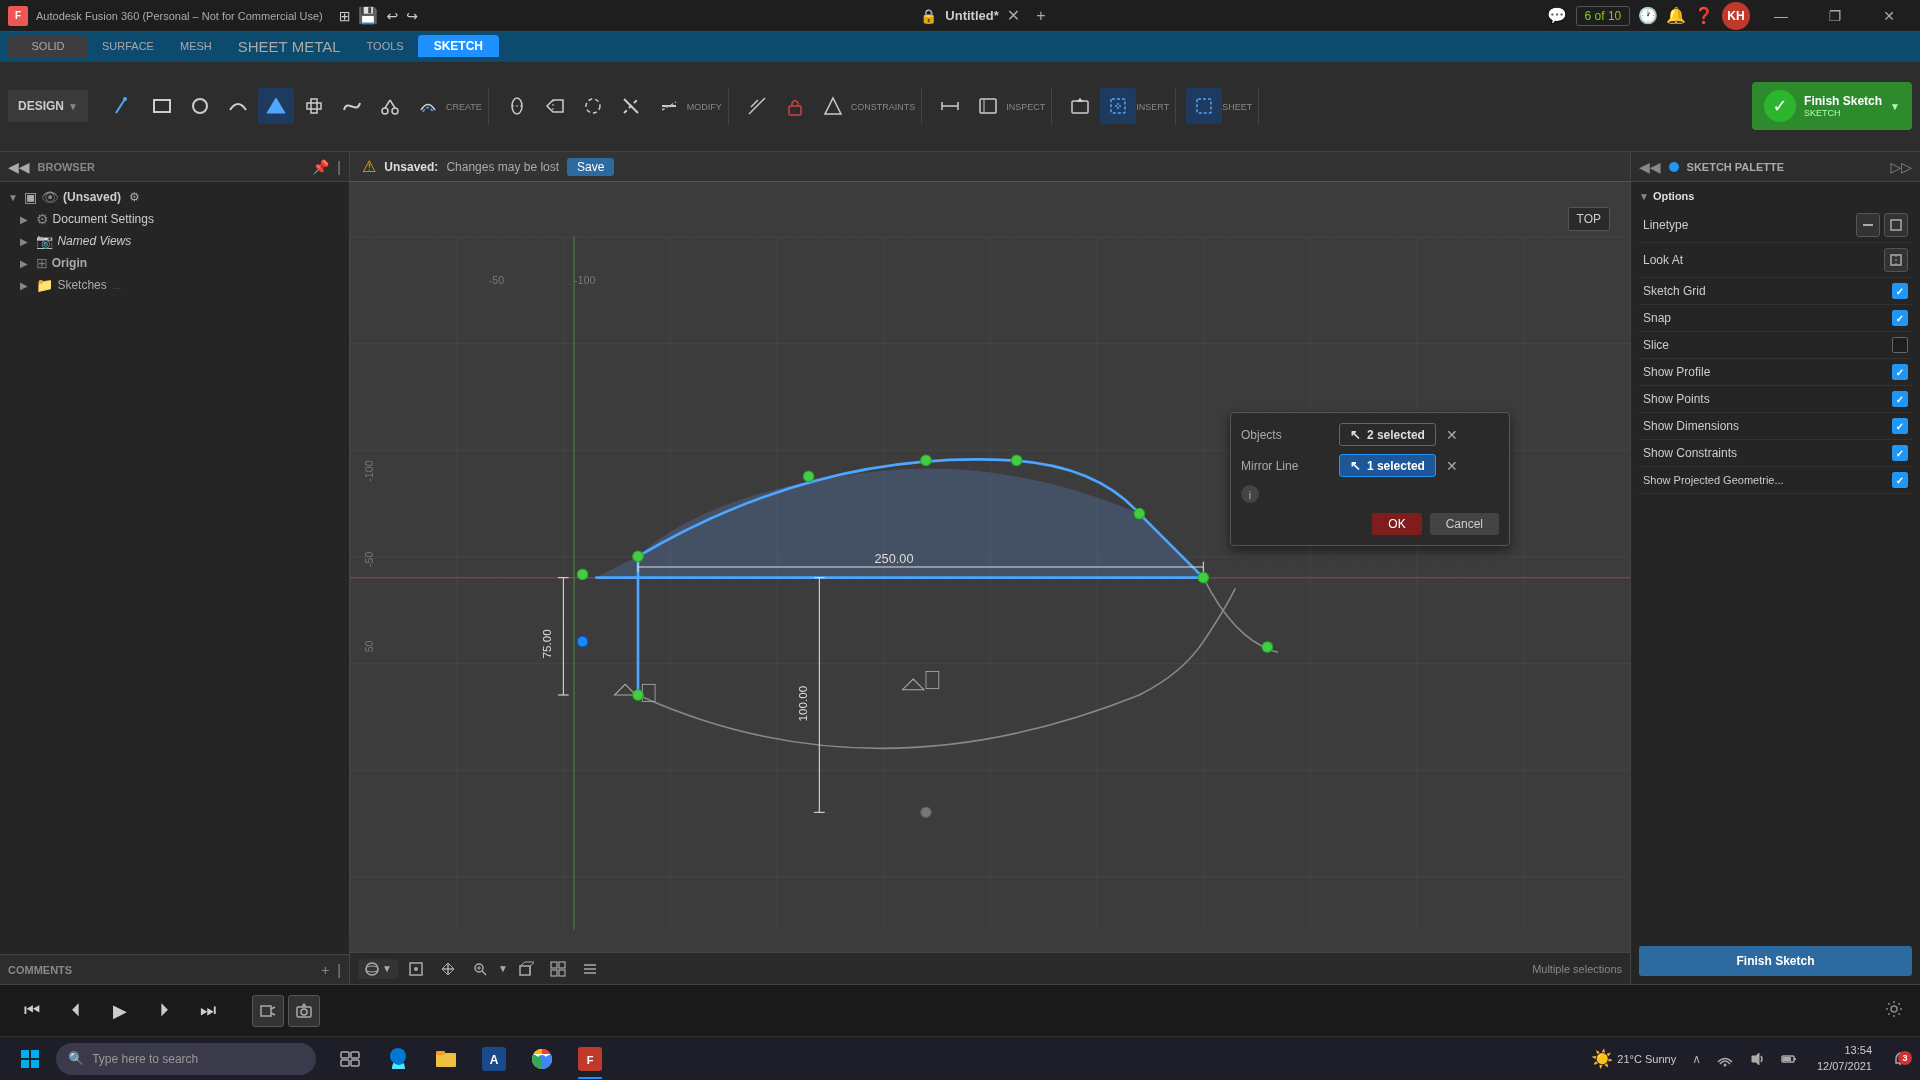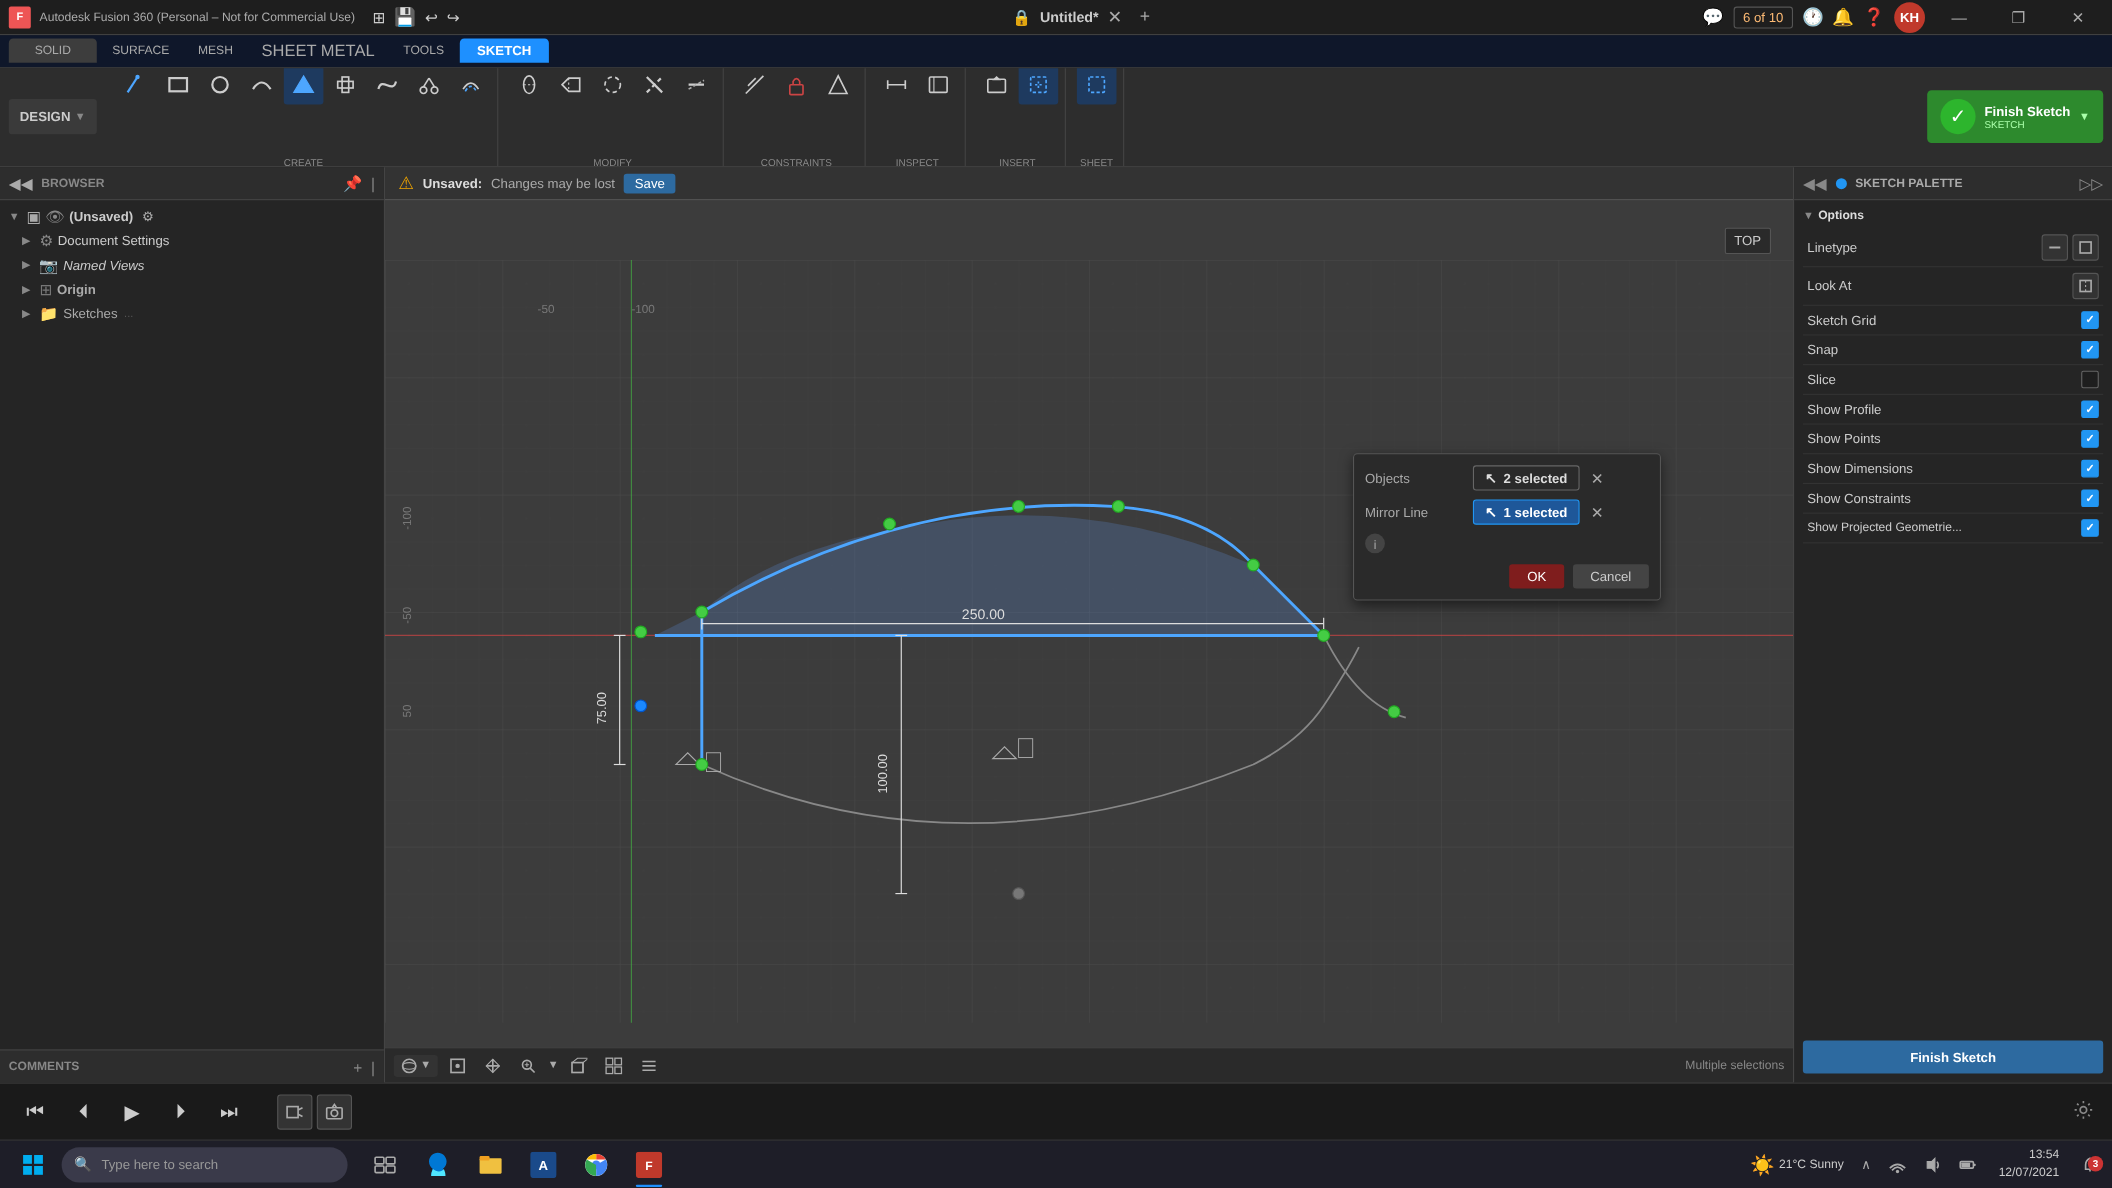--- a/index.html
+++ b/index.html
@@ -10,21 +10,21 @@
     #titlebar .app-icon { width: 20px; height: 20px; background: #e55; border-radius: 2px; display: flex; align-items: center; justify-content: center; font-size: 10px; font-weight: bold; color: white; }
     #titlebar .win-btn { width: 46px; height: 32px; display: flex; align-items: center; justify-content: center; cursor: pointer; color: #aaa; font-size: 14px; }
 
     
     #toolbar-area { height: 120px; background: #2d2d2d; border-bottom: 1px solid #444; display: flex; flex-direction: column; }
     #tab-bar { height: 30px; display: flex; align-items: flex-end; padding: 0 8px; gap: 2px; }
     #toolbar { height: 58px; display: flex; align-items: center; padding: 0 8px; gap: 2px; background: #2d2d2d; }
     .toolbar-btn { width: 36px; height: 36px; display: flex; flex-direction: column; align-items: center; justify-content: center; cursor: pointer; border-radius: 3px; color: #ccc; font-size: 18px; gap: 1px; position: relative; }
     .toolbar-btn.active { background: #1e3a5f; color: #4da6ff; }
     .toolbar-group-label { font-size: 9px; color: #888; text-align: center; padding-top: 2px; }
-    .group-with-label { display: flex; flex-direction: column; align-items: center; padding: 0 6px; border-right: 1px solid #444; gap: 46px; }
+    .group-with-label { display: flex; align-items: center; padding: 0 6px; border-right: 1px solid #444; }
     .group-with-label .btn-row { display: flex; align-items: center; gap: 2px; }
 
     
     #main-area { display: flex; height: calc(1080px - 32px - 120px - 32px - 52px - 40px); }
 
     
     #browser { width: 350px; background: #252525; border-right: 1px solid #444; display: flex; flex-direction: column; }
     #browser-header { height: 30px; background: #2d2d2d; display: flex; align-items: center; padding: 0 8px; gap: 8px; border-bottom: 1px solid #444; }
     #browser-content { flex: 1; overflow-y: auto; padding: 4px; }
     .tree-item { display: flex; align-items: center; padding: 3px 4px; cursor: pointer; border-radius: 3px; gap: 4px; }
@@ -107,33 +107,33 @@
   <span style="cursor:pointer;color:#ccc;font-size:14px;">↪</span>
 
   <div style="flex:1;display:flex;align-items:center;justify-content:center;gap:8px;">
     <span style="font-size:14px;color:#aaa;">🔒</span>
     <span style="font-size:13px;color:#ccc;font-weight:bold;">Untitled*</span>
     <span style="font-size:16px;color:#aaa;cursor:pointer;">✕</span>
     <span style="font-size:16px;color:#aaa;cursor:pointer;margin-left:8px;">+</span>
   </div>
 
   <span style="font-size:16px;color:#aaa;cursor:pointer;">💬</span>
-  <span style="font-size:12px;color:#fdba74;padding:2px 8px;border:1px solid #555;border-radius:3px;cursor:pointer;">6 of 10</span>
+  <span style="font-size:12px;color:#84cc16;padding:2px 8px;border:1px solid #555;border-radius:3px;cursor:pointer;">6 of 10</span>
   <span style="font-size:16px;color:#aaa;cursor:pointer;">🕐</span>
   <span style="font-size:16px;color:#aaa;cursor:pointer;">🔔</span>
   <span style="font-size:16px;color:#aaa;cursor:pointer;">❓</span>
   <span style="background:#c0392b;color:white;border-radius:50%;width:28px;height:28px;display:flex;align-items:center;justify-content:center;font-size:12px;font-weight:bold;cursor:pointer;">KH</span>
   <div class="win-btn">—</div>
   <div class="win-btn">❐</div>
   <div class="win-btn close">✕</div>
 </div>
 
 <div id="toolbar-area">
 
-  <div id="tab-bar" style="height:30px;display:flex;align-items:center;padding:0 8px;gap:2px;background:#0f172a;border-bottom:1px solid #3a3a3a;">
+  <div id="tab-bar" style="height:30px;display:flex;align-items:center;padding:0 8px;gap:2px;background:#0c4a6e;border-bottom:1px solid #3a3a3a;">
     <div style="width:80px;height:22px;display:flex;align-items:center;justify-content:center;padding:2px 8px;cursor:pointer;border-radius:4px 4px 0 0;background:#3d3d3d;color:#aaa;font-size:11px;">
       <span style="font-size:11px;">SOLID</span>
     </div>
     <div style="padding:2px 12px;cursor:pointer;color:#aaa;font-size:11px;display:flex;align-items:center;">SURFACE</div>
     <div style="padding:2px 12px;cursor:pointer;color:#aaa;font-size:11px;display:flex;align-items:center;">MESH</div>
     <div style="padding:2px 12px;cursor:pointer;color:#aaa;font-size:15px;display:flex;align-items:center;">SHEET METAL</div>
     <div style="padding:2px 12px;cursor:pointer;color:#aaa;font-size:11px;display:flex;align-items:center;">TOOLS</div>
     <div style="padding:4px 16px;cursor:pointer;color:white;font-size:12px;font-weight:bold;background:#1e90ff;border-radius:4px 4px 0 0;display:flex;align-items:center;">SKETCH</div>
   </div>
 

